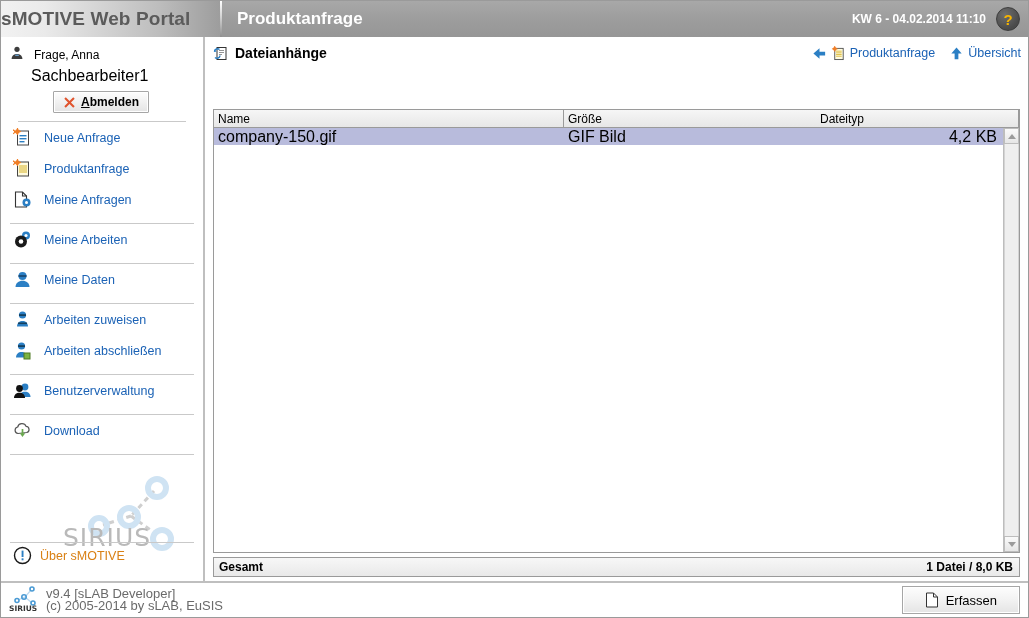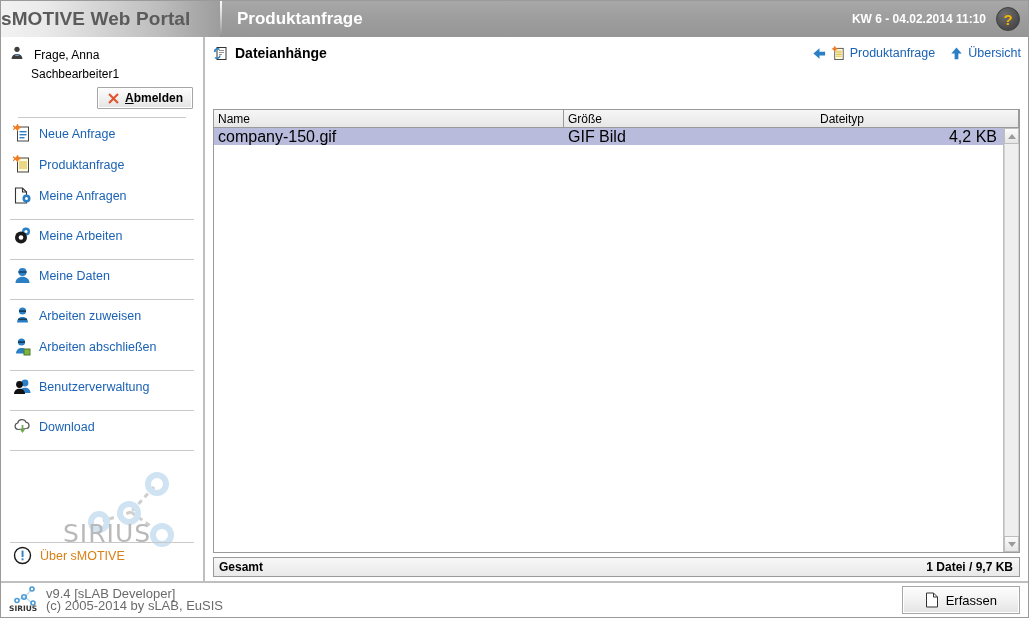--- a/index.html
+++ b/index.html
@@ -71,37 +71,37 @@
   
   #sidebar {
     width: 204px;
     background: #ffffff;
     border-right: 2px solid #bfbfbf;
     position: relative;
     display: flex; flex-direction: column;
   }
   #user-block { padding: 8px 8px 0 8px; }
   .user-row { display: flex; align-items: center; gap: 6px; font-size: 12px; }
-  .user-role { margin: 3px 0 0 22px; font-size: 12px; }
-  .logout-wrap { display: flex; justify-content: flex-end; margin-top: 6px; padding-right: 2px; }
+  .user-role { margin: 3px 0 0 22px; font-size: 16px; }
+  .logout-wrap { display: flex; justify-content: center; margin-top: 6px; padding-right: 2px; }
   .btn-classic {
     display: inline-flex; align-items: center; gap: 5px;
     padding: 3px 9px;
     background: linear-gradient(to bottom, #fdfdfd 0%, #f1f1f1 50%, #e4e4e4 100%);
     border: 1px solid #a6a6a6;
     box-shadow: inset 0 0 0 1px #ffffff;
     font-size: 12px; color: #000; cursor: pointer;
     border-radius: 1px;
   }
   .btn-classic b { font-weight: bold; }
   .sep-line { height: 1px; background: #c9c9c9; margin: 8px 9px 0 9px; }
 
   .navgroup { padding: 0 0 0 0; }
   .navitem {
-    display: flex; align-items: center; gap: 7px;
+    display: flex; align-items: center; gap: 12px;
     height: 31px;
     padding-left: 12px;
     cursor: pointer;
   }
   .navitem .lbl { color: #1b62b5; font-size: 12.5px; }
   .ico { width: 19px; height: 19px; flex: none; display: block; }
 
   #sirius-logo {
     margin-top: auto;
     position: relative;
@@ -523,21 +523,21 @@
             <div id="sb-track"></div>
             <div class="sb-btn">
                 <span class="sb-arrow sb-dn"></span>
               </div>
           </div>
         </div>
       </div>
 
       <div id="totalbar">
         <span>Gesamt</span>
-        <span id="total-right">1 Datei / 9,7 KB</span>
+        <span id="total-right">1 Datei / 8,0 KB</span>
       </div>
 
       <div id="main-toolbar">
         <div class="tool-link focused">
           <span class="ico" style="width:14px;height:14px">
             <svg viewBox="0 0 16 16" width="14" height="14">
               <path d="M6.4 1.5h3.2v4.9h4.9v3.2H9.6v4.9H6.4V9.6H1.5V6.4h4.9z" fill="#111"></path>
             </svg>
           </span>
           <span class="lbl">Hinzufügen</span>

